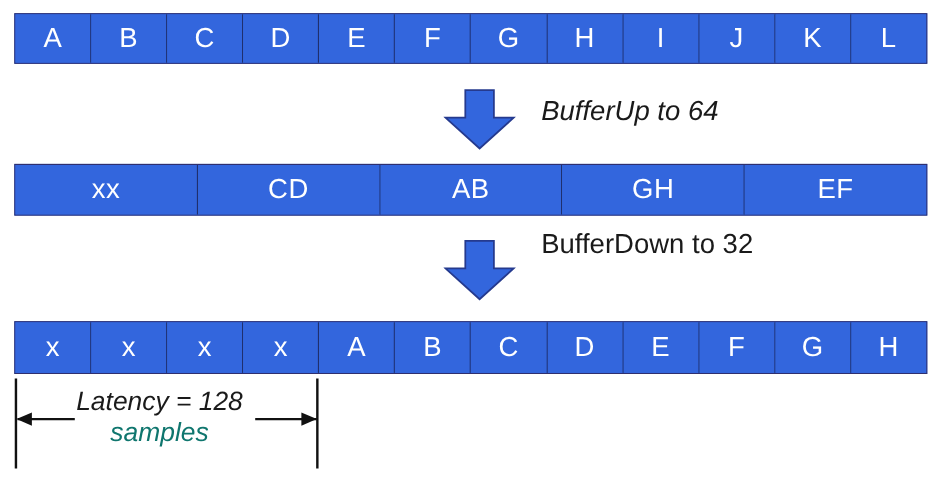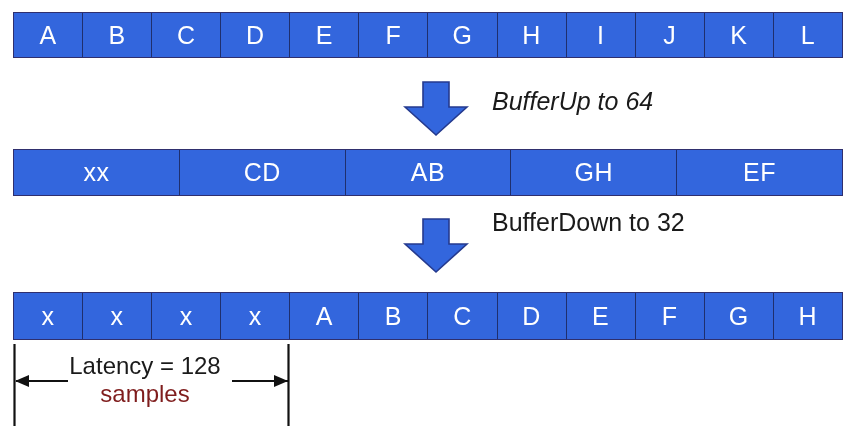--- a/index.html
+++ b/index.html
@@ -70,40 +70,41 @@
   #label-bufferup   { left: 492px; top: 89px; font-style: italic; }
   #label-bufferdown { left: 492px; top: 210px; }
 
   
   #latency-group {
     position: absolute;
     left: 0px;
     top: 340px;
     width: 420px;
     height: 72px;
+    font-style: italic;
   }
   .latency-text {
     position: absolute;
     left: 40px;
     top: 12px;
     width: 210px;
     text-align: center;
     color: #1a1a1a;
     font-family: "Liberation Sans", sans-serif;
     font-size: 24px;
     line-height: 28px;
     white-space: nowrap;
   }
   .latency-line2 {
     position: absolute;
     left: 40px;
     top: 40px;
     width: 210px;
     text-align: center;
-    color: #7f1d1d;
+    color: #0f766e;
     font-family: "Liberation Sans", sans-serif;
     font-size: 24px;
     line-height: 28px;
     white-space: nowrap;
   }
 </style>
 </head>
 <body>
 
 <div id="diagram">

